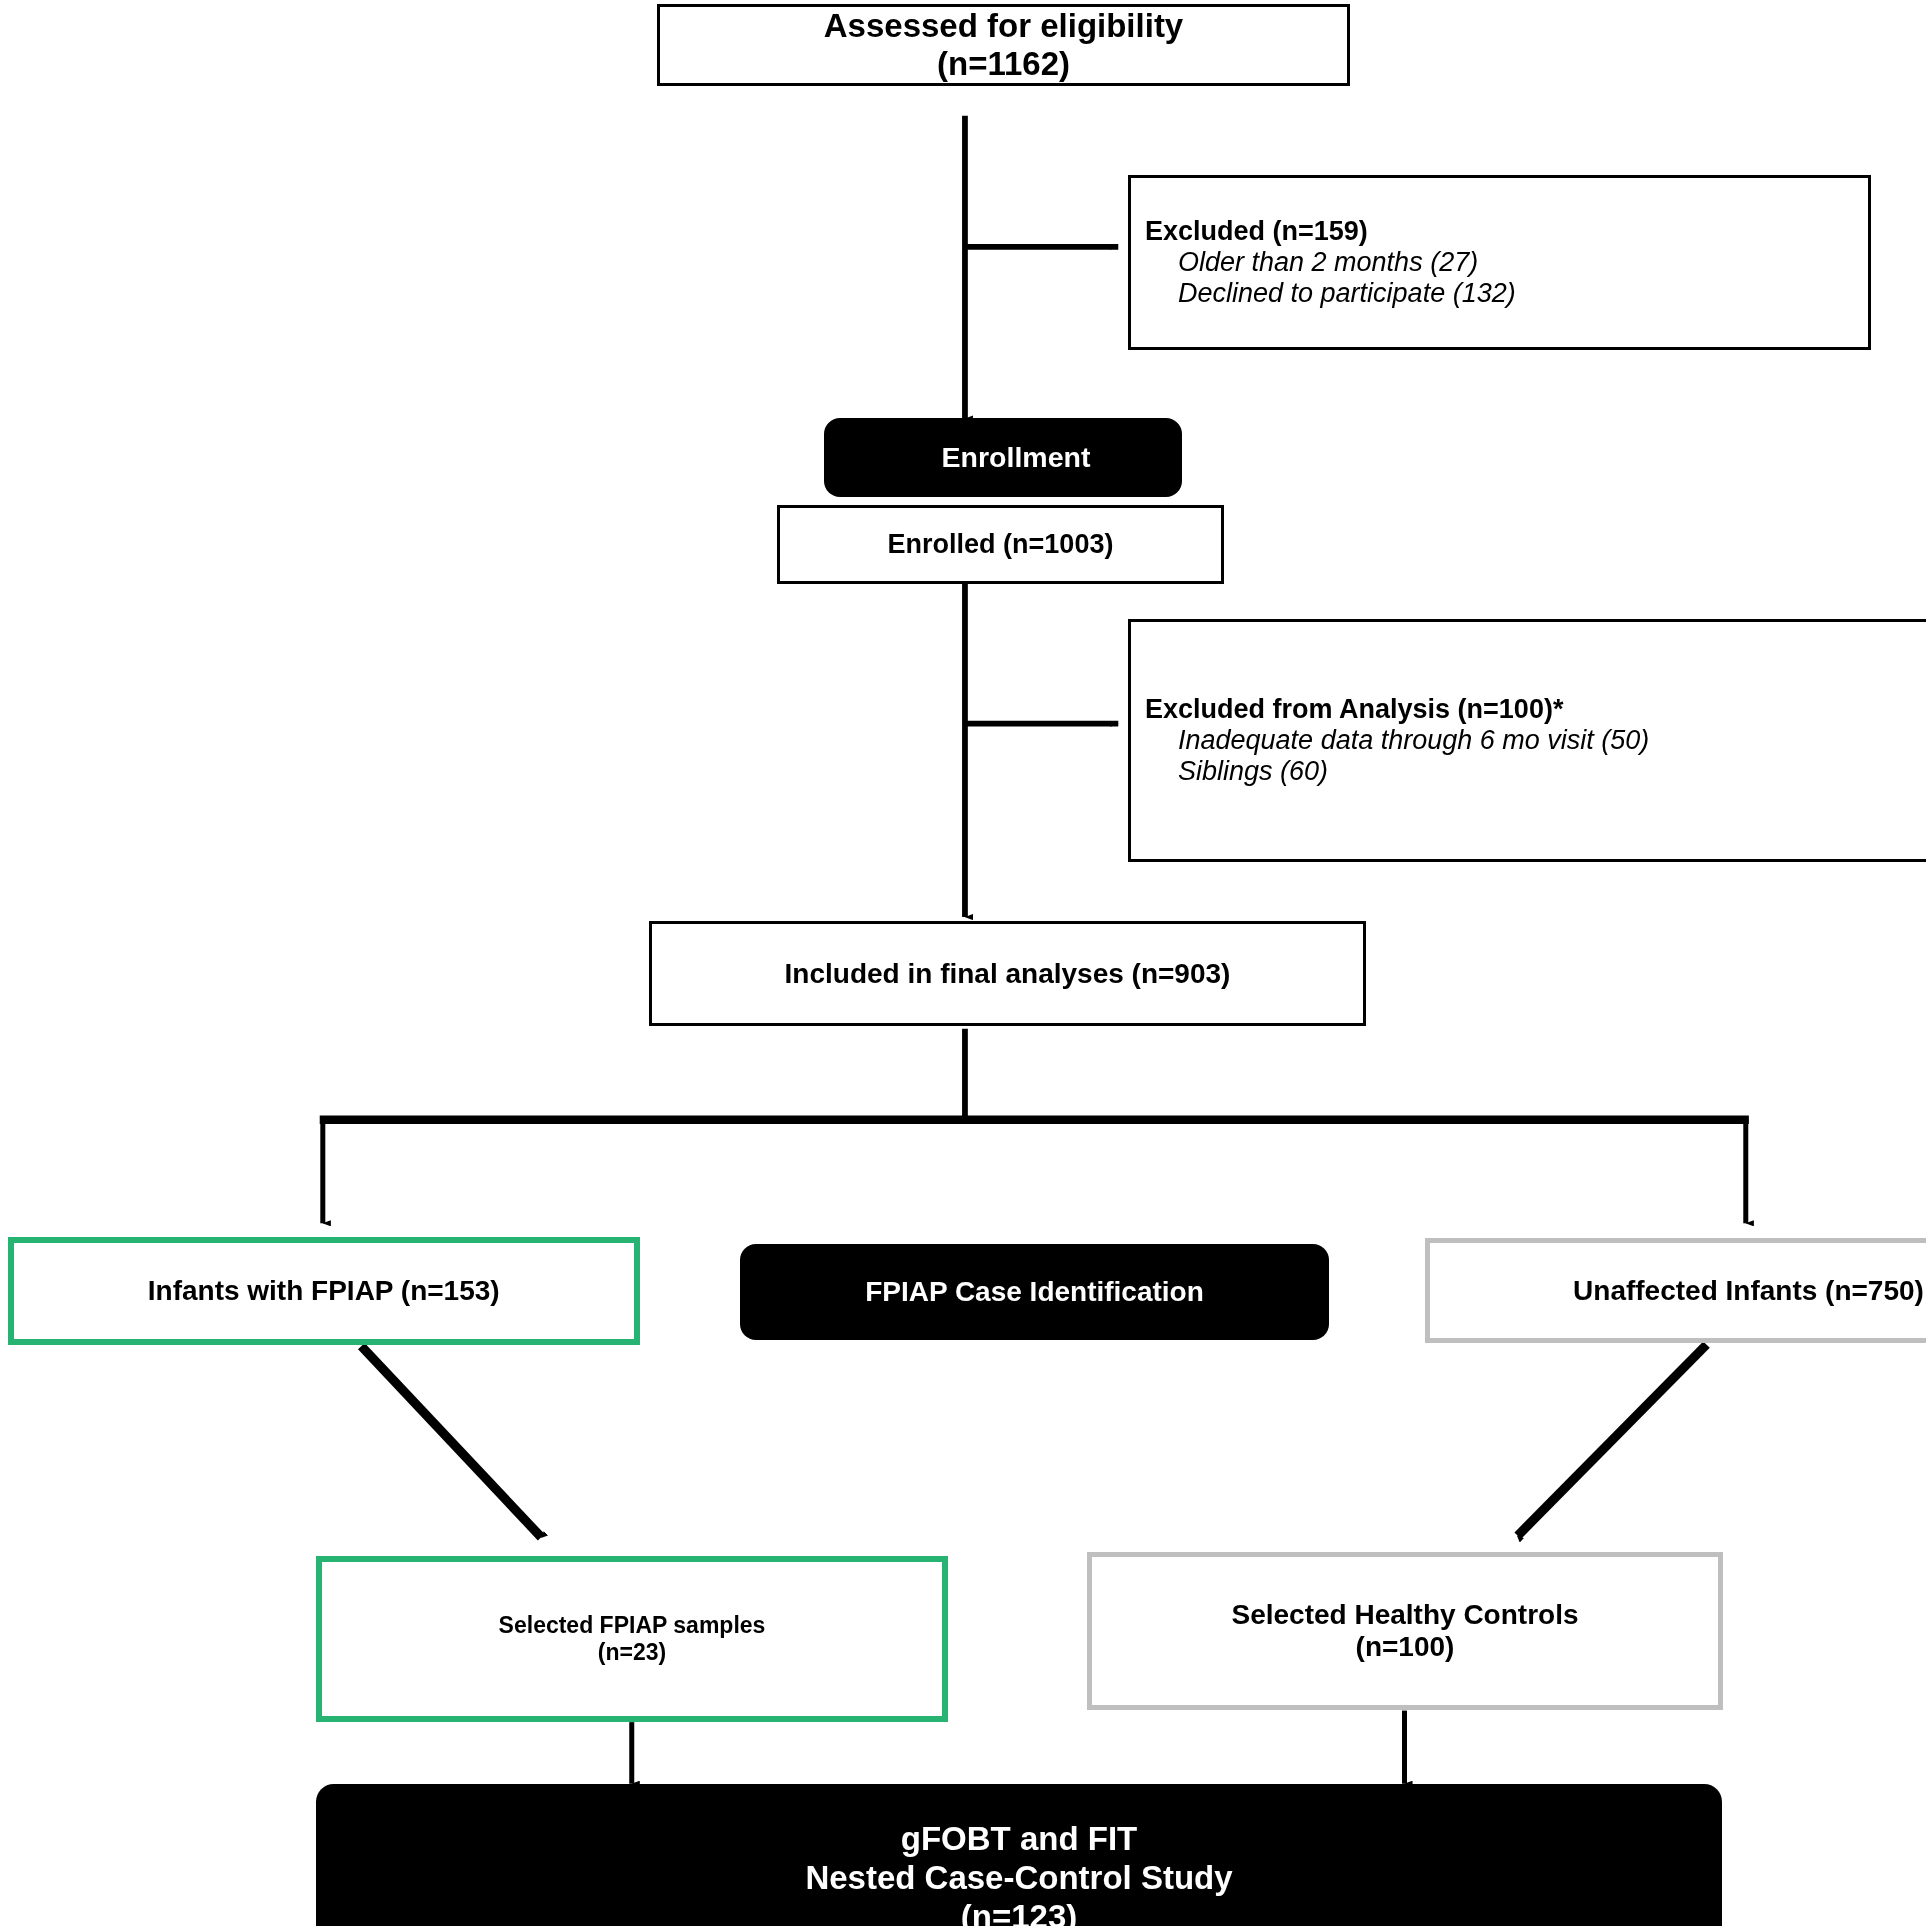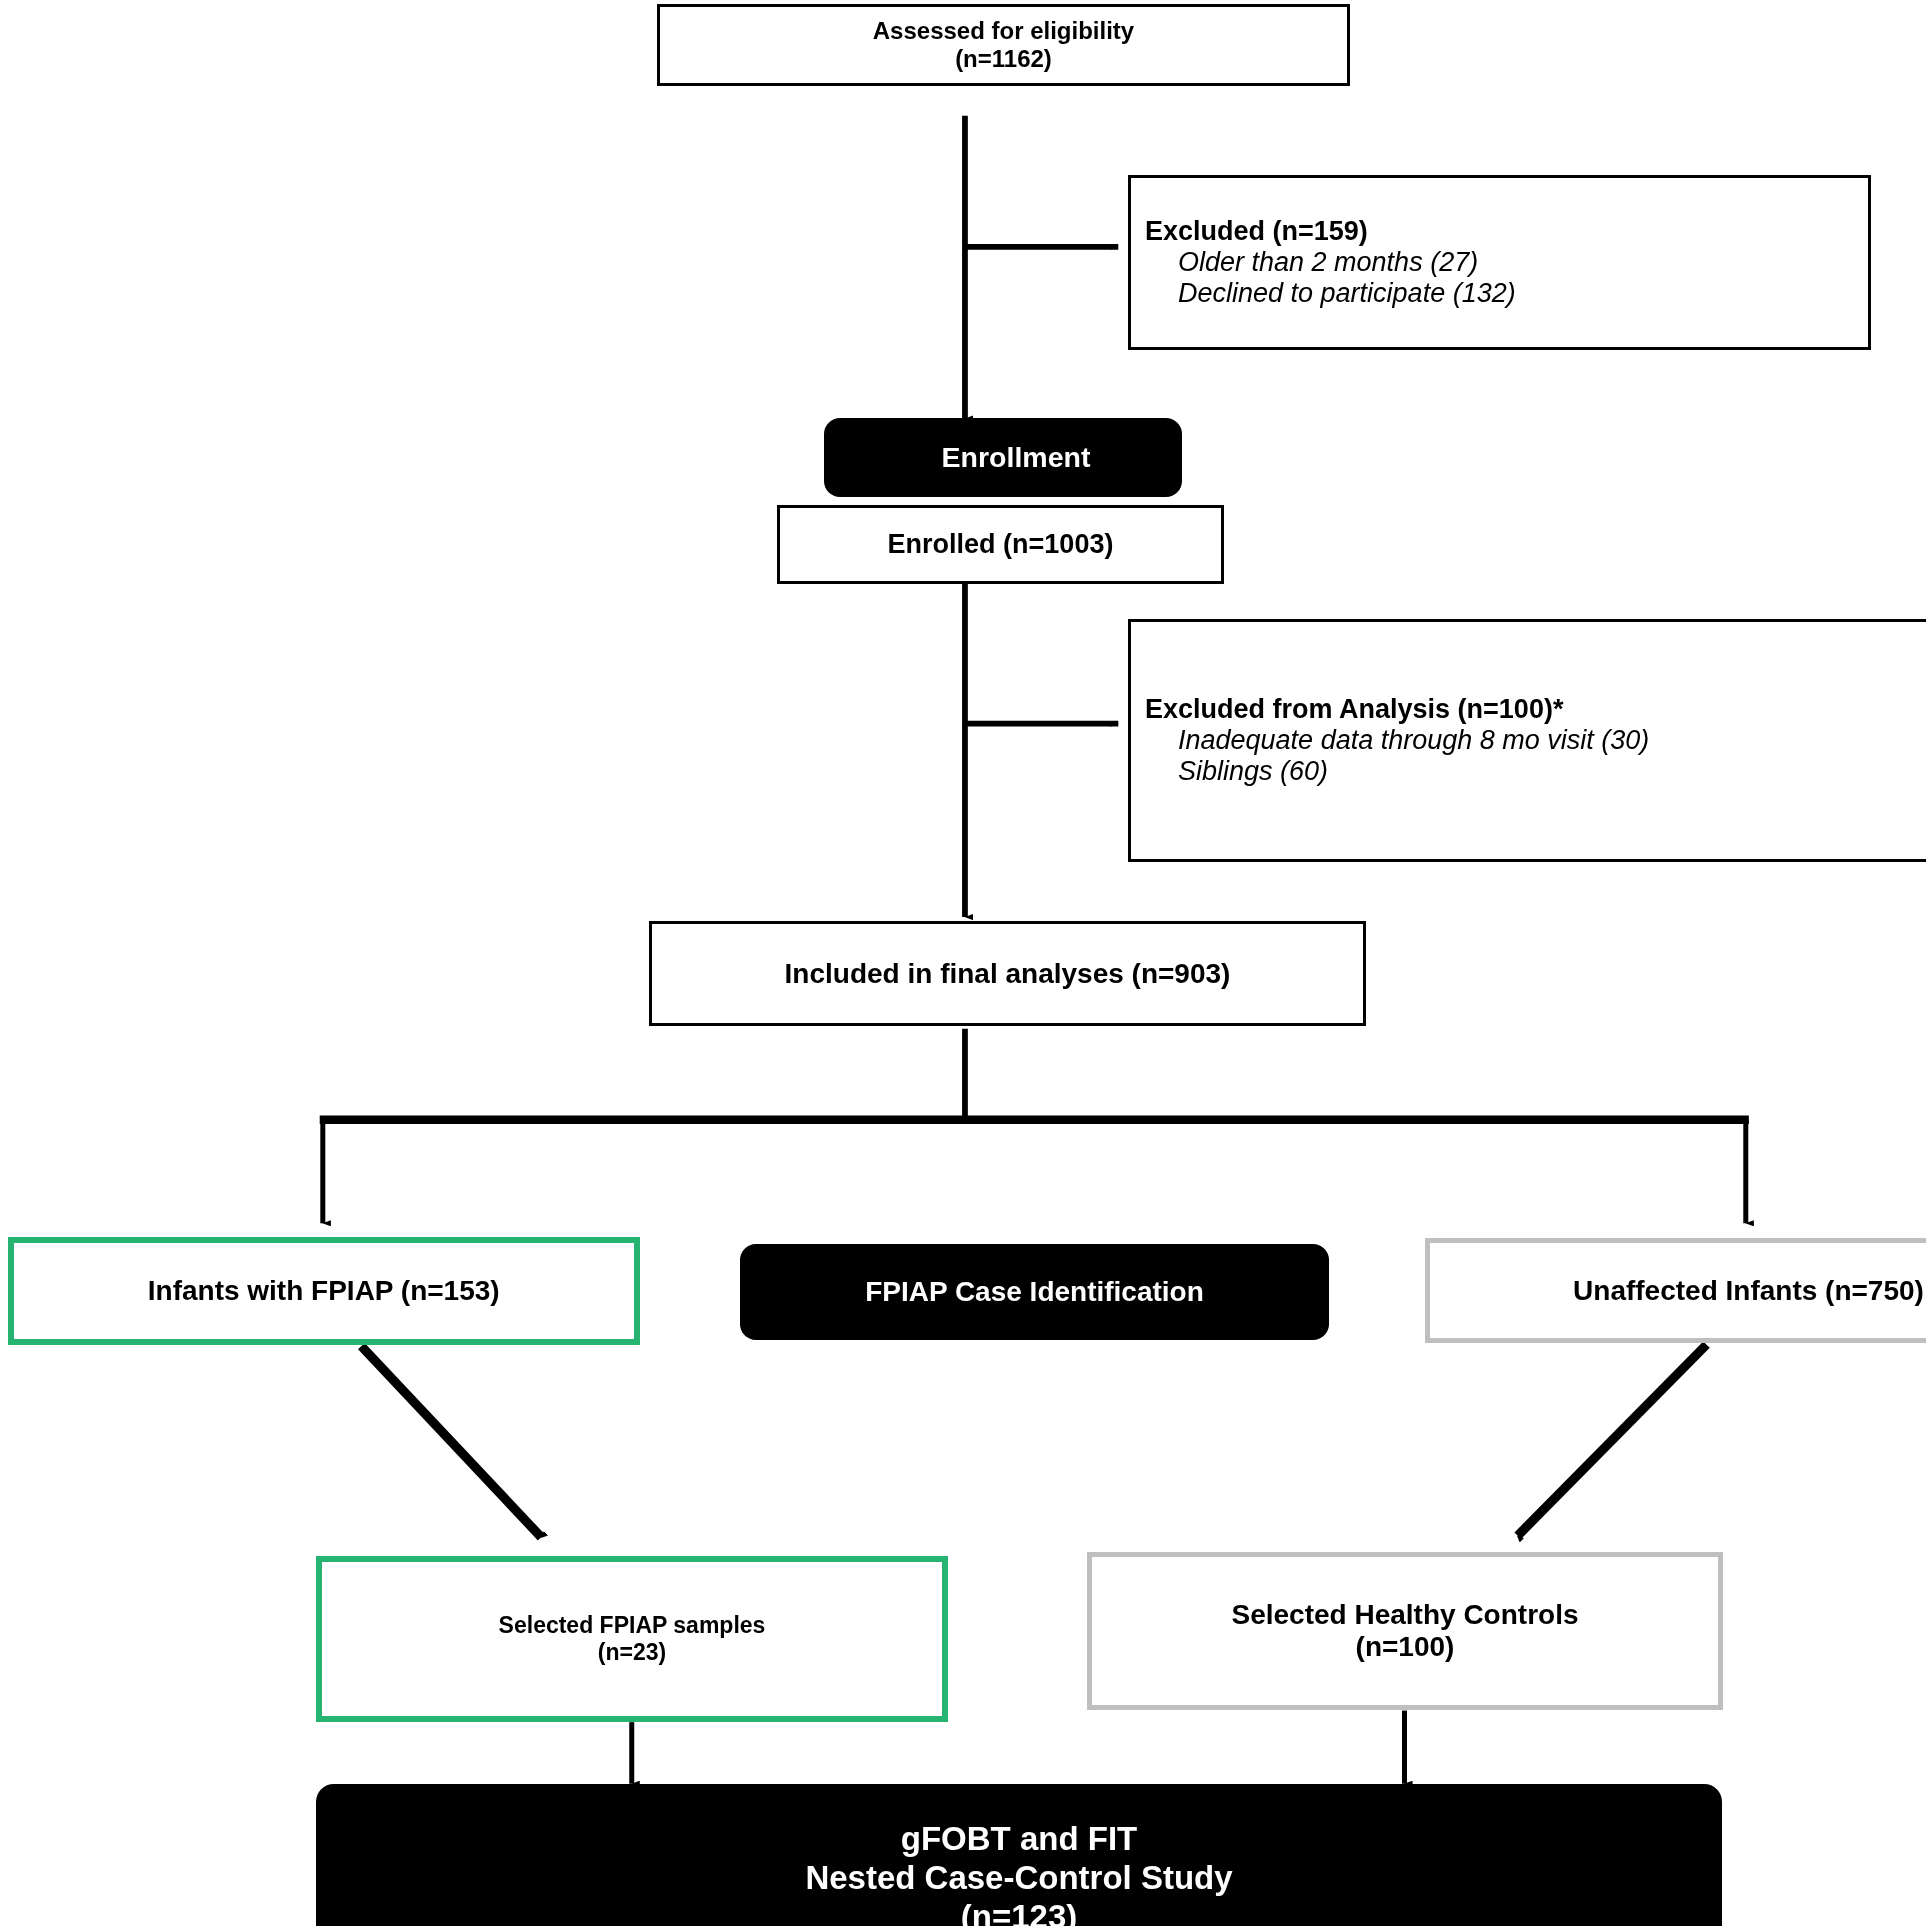--- a/index.html
+++ b/index.html
@@ -113,42 +113,42 @@
     <path d="M3646,4440 L3646,4630" stroke="#000000" stroke-width="13" fill="none" marker-end="url(#arrowDown)"></path>
 
     <path d="M5795,20 L5935,20 L5935,3510 L5795,3510" stroke="#000000" stroke-width="28" fill="none" stroke-linecap="butt"></path>
 
     <path d="M5935,1690 L6060,1690" stroke="#000000" stroke-width="26" fill="none"></path>
 
     <path d="M5795,3560 L5935,3560 L5935,5118 L5795,5118" stroke="#000000" stroke-width="28" fill="none" stroke-linecap="butt"></path>
     <path d="M5935,4460 L6060,4460" stroke="#000000" stroke-width="26" fill="none"></path>
   </svg>
 
-  <div class="node box" style="left:657px; top:3.9px; width:693px; height:82px; font-size:24px;">
+  <div class="node box" style="left:657px; top:3.9px; width:693px; height:82px; font-size:33px;">
     <span class="ln bold">Assessed for eligibility</span>
     <span class="ln bold">(n=1162)</span>
   </div>
 
   <div class="node box left-block" style="left:1128px; top:175px; width:743px; height:175px; font-size:27px; justify-content:center;">
     <span class="ln bold">Excluded (n=159)</span>
     <span class="ln indent">Older than 2 months (27)</span>
     <span class="ln indent">Declined to participate (132)</span>
   </div>
 
   <div class="node pill" style="left:824px; top:418px; width:358px; height:79px; font-size:28.5px; font-weight:bold;padding-left:26px;">
     <span class="ln">Enrollment</span>
   </div>
 
   <div class="node box" style="left:777px; top:505px; width:447px; height:79px; font-size:27px;align-items:center;">
     <span class="ln bold">Enrolled (n=1003)</span>
   </div>
 
   <div class="node box left-block" style="left:1128px; top:619px; width:1144px; height:243px; font-size:27px; justify-content:center;">
     <span class="ln bold">Excluded from Analysis (n=100)*</span>
-    <span class="ln indent">Inadequate data through 8 mo visit (30)</span>
+    <span class="ln indent">Inadequate data through 6 mo visit (50)</span>
     <span class="ln indent">Siblings (60)</span>
   </div>
 
   <div class="node box" style="left:649px; top:921px; width:717px; height:105px; font-size:28px;">
     <span class="ln bold">Included in final analyses (n=903)</span>
   </div>
 
   <div class="node box-green" style="left:7.7px; top:1237px; width:632px; height:108px; font-size:28px;">
     <span class="ln bold">Infants with FPIAP (n=153)</span>
   </div>

